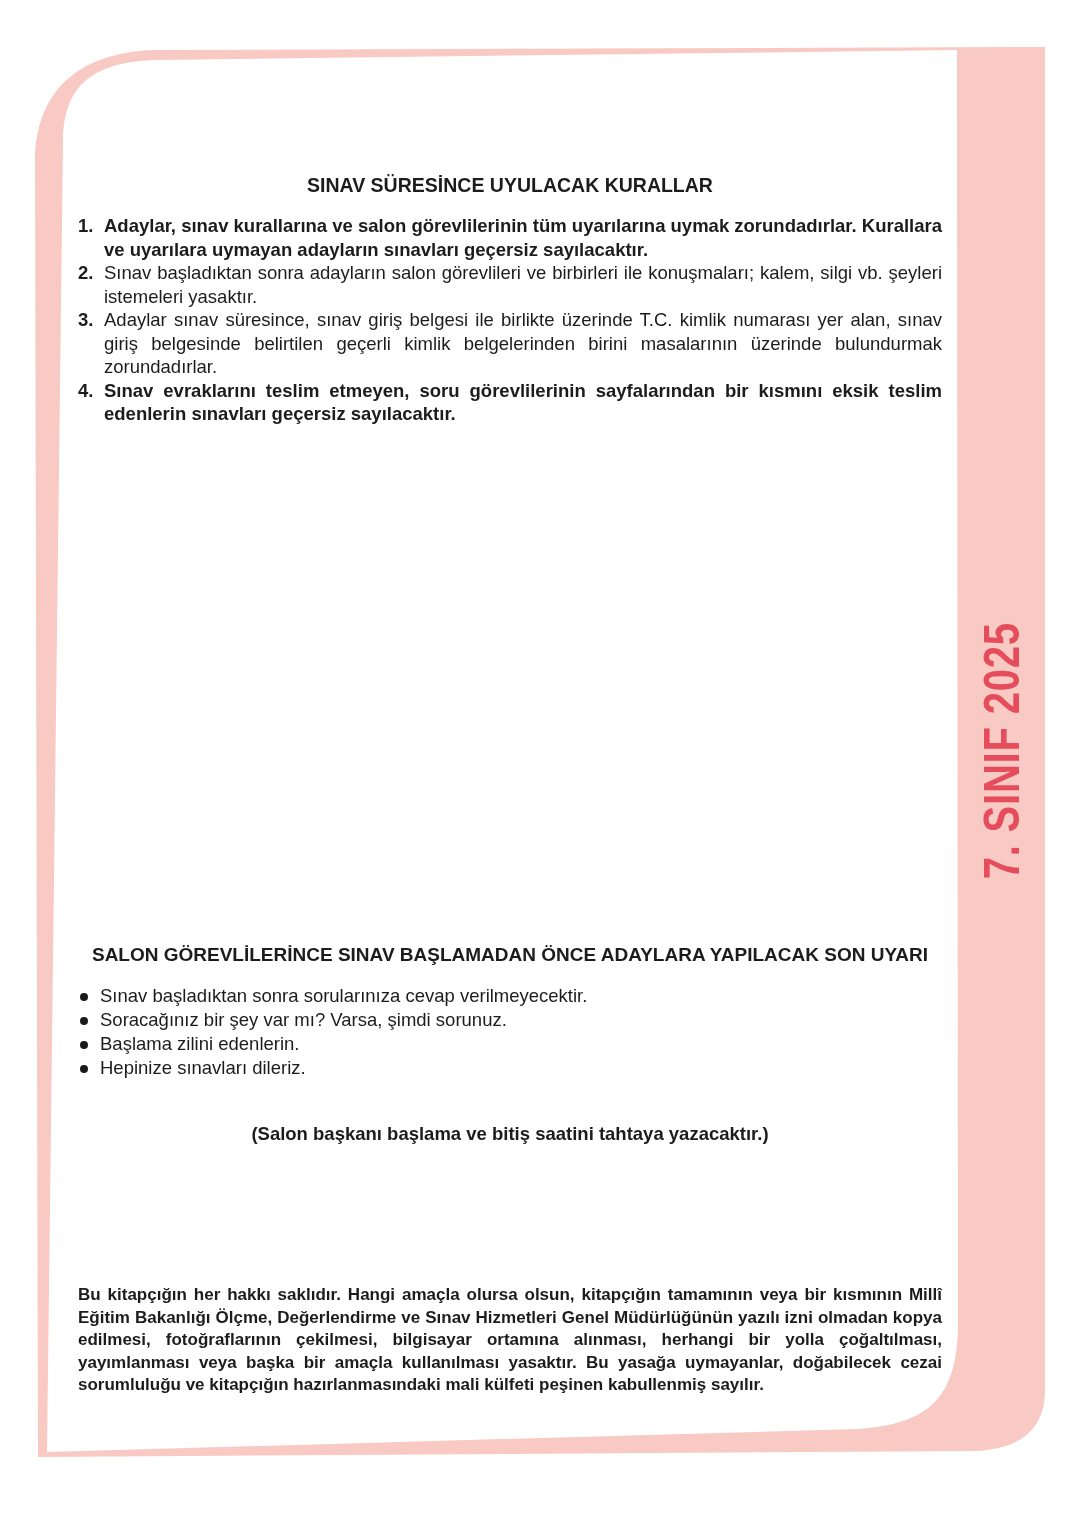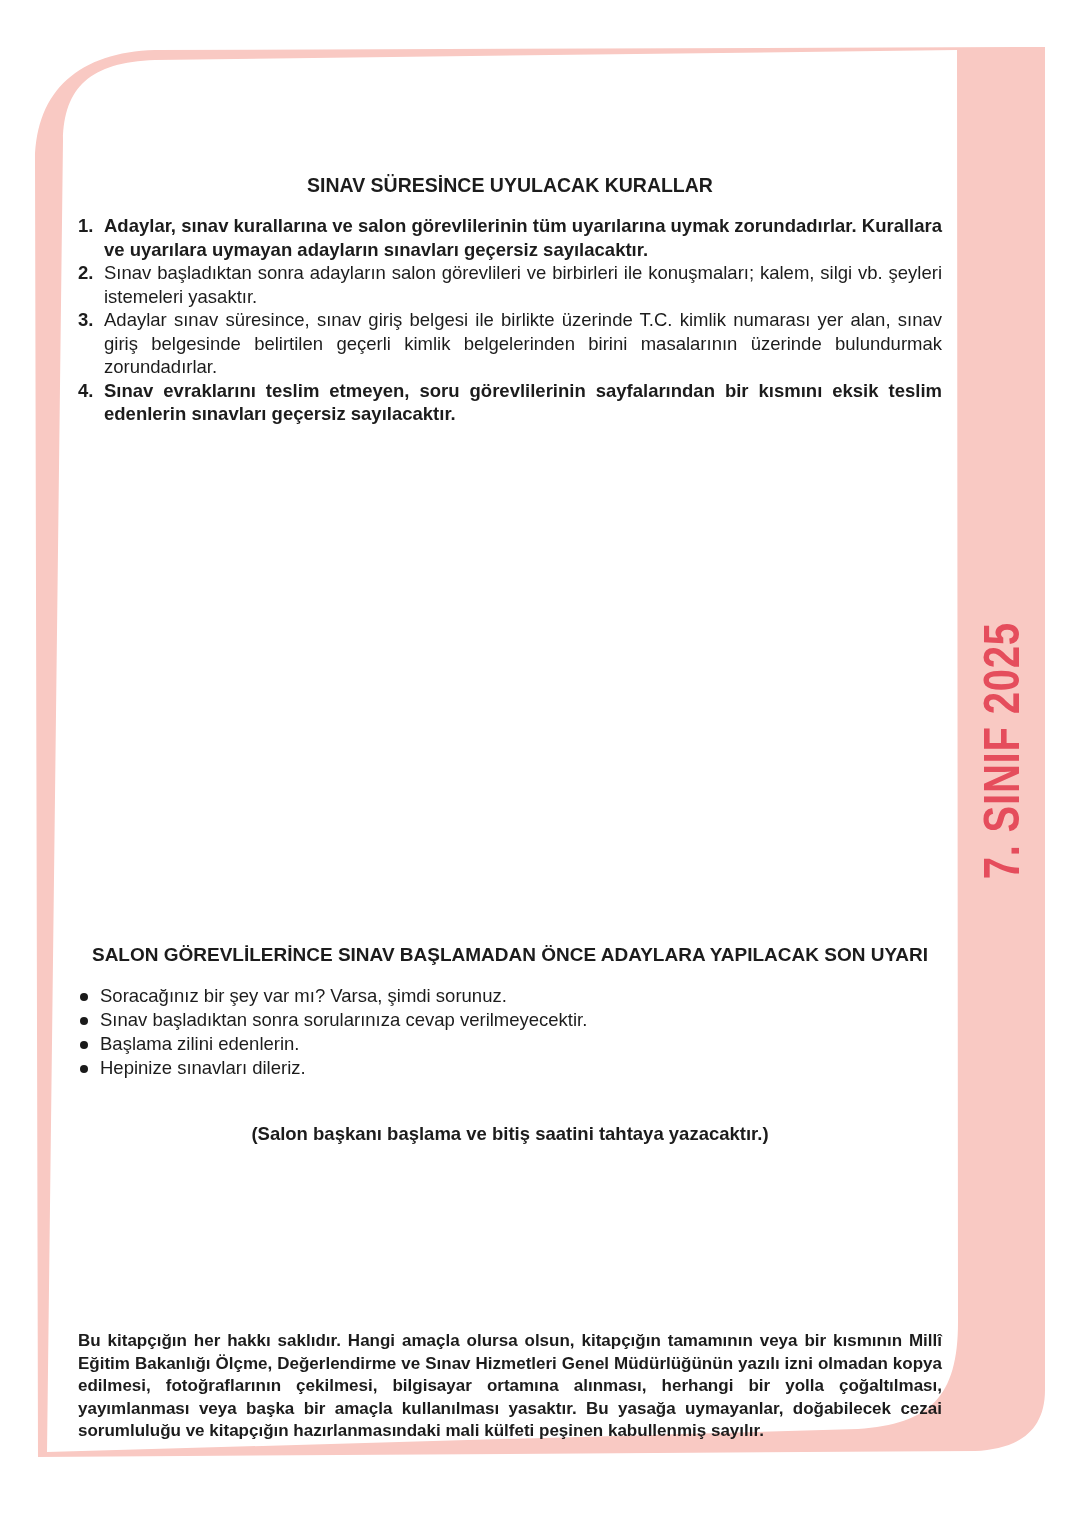--- a/index.html
+++ b/index.html
@@ -61,21 +61,21 @@
     background: #1a1a1a;
   }
 
   .note {
     position: absolute; left: 80px; top: 1123px; width: 860px;
     text-align: center; font-weight: bold; font-size: 18.5px;
     white-space: nowrap;
   }
 
   .copyright {
-    position: absolute; left: 78px; top: 1330px; width: 864px;
+    position: absolute; left: 78px; top: 1284px; width: 864px;
     font-weight: bold; font-size: 17px; line-height: 22.5px;
     text-align: justify;
   }
 </style>
 </head>
 <body>
 
 <div class="stage">
 
   <svg class="frame" viewBox="0 0 1080 1522" aria-hidden="true">
@@ -118,25 +118,25 @@
       <span class="num">4.</span>
       <span>Sınav evraklarını teslim etmeyen, soru görevlilerinin sayfalarından bir kısmını eksik teslim edenlerin sınavları geçersiz sayılacaktır.</span>
     </div>
   </div>
 
   <div class="heading2">SALON GÖREVLİLERİNCE SINAV BAŞLAMADAN ÖNCE ADAYLARA YAPILACAK SON UYARI</div>
 
   <div class="bullets">
     <div class="bullet-item">
       <span class="bullet-dot"></span>
-      <span>Soracağınız bir şey var mı? Varsa, şimdi sorunuz.</span>
+      <span>Sınav başladıktan sonra sorularınıza cevap verilmeyecektir.</span>
     </div>
     <div class="bullet-item">
       <span class="bullet-dot"></span>
-      <span>Sınav başladıktan sonra sorularınıza cevap verilmeyecektir.</span>
+      <span>Soracağınız bir şey var mı? Varsa, şimdi sorunuz.</span>
     </div>
     <div class="bullet-item">
       <span class="bullet-dot"></span>
       <span>Başlama zilini edenlerin.</span>
     </div>
     <div class="bullet-item">
       <span class="bullet-dot"></span>
       <span>Hepinize sınavları dileriz.</span>
     </div>
   </div>

